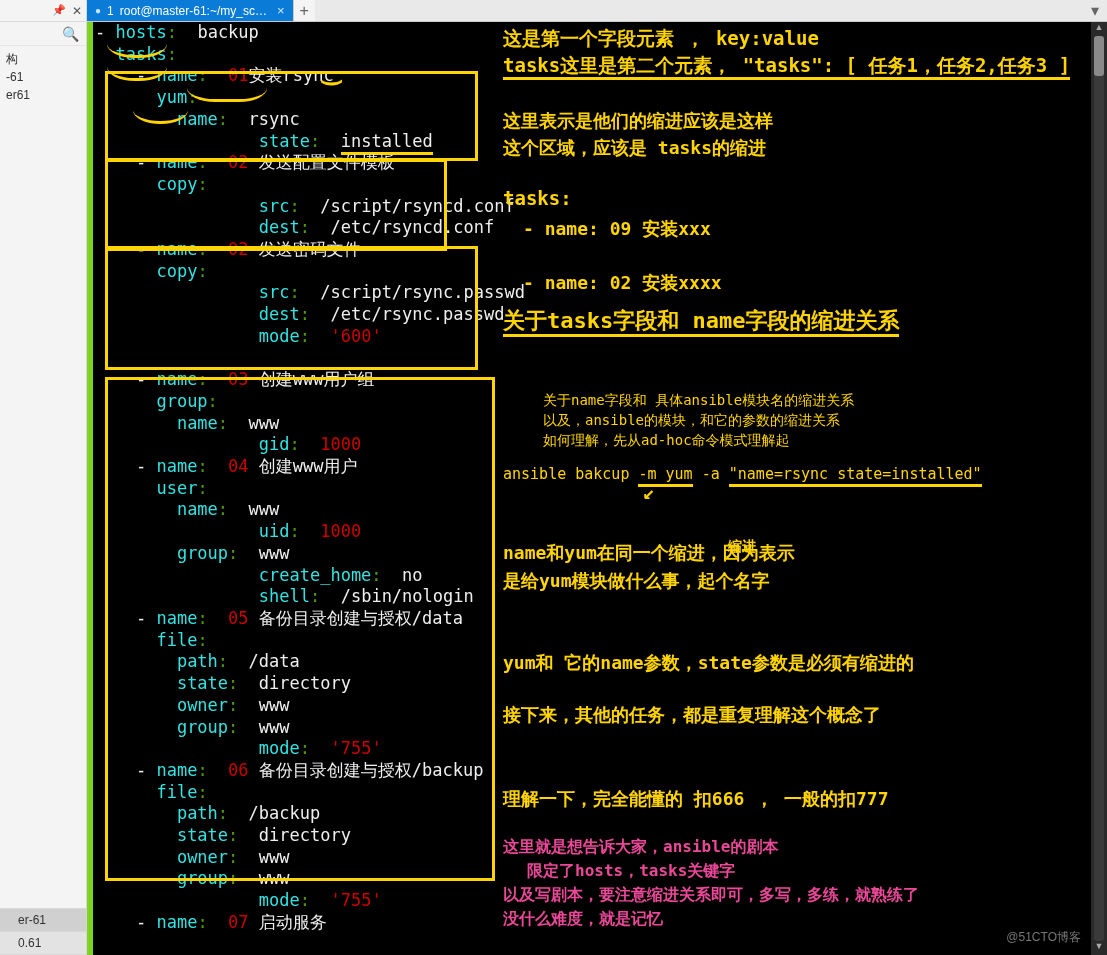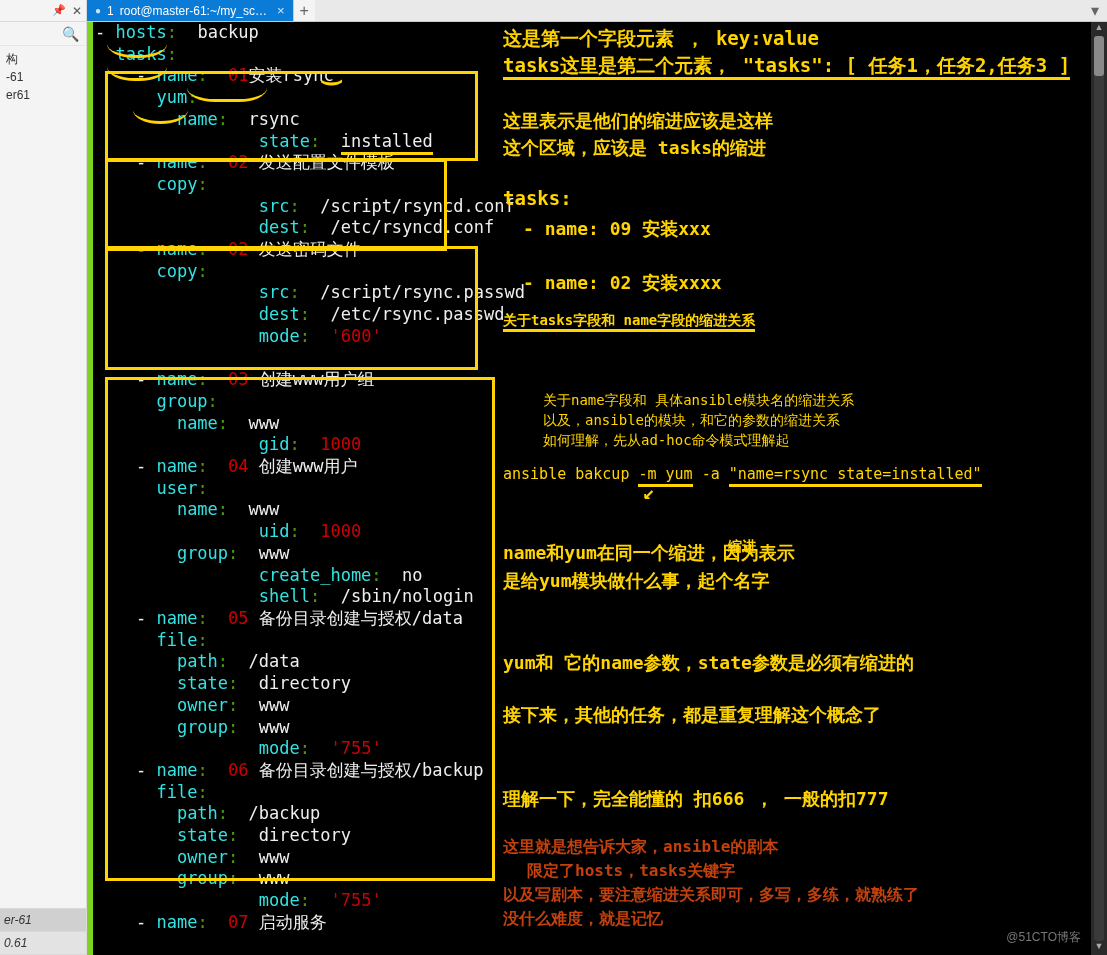--- a/index.html
+++ b/index.html
@@ -41,21 +41,21 @@
   }
   .mag-icon { font-size:14px; color:#666; }
   .lp-tree { padding: 4px 6px; line-height:18px; }
   .lp-tree div { white-space:nowrap; }
   .lp-bottom {
     position:absolute; bottom:0; left:0; right:0;
     border-top:1px solid #d9d9d9;
     background:#efefef;
     font-size:12px;
   }
-  .lp-btab { padding:4px 4px; border-bottom:1px solid #d9d9d9; background:#e3e3e3;font-style:italic; }
+  .lp-btab { padding:4px 18px; border-bottom:1px solid #d9d9d9; background:#e3e3e3; }
   .lp-btab.active { background:#d0d0d0; }
 
   .main { flex:1; display:flex; flex-direction:column; background:#fff; position:relative; }
   .tabbar {
     height:22px;
     background:#e9e9e9;
     border-bottom:1px solid #c9c9c9;
     display:flex;
     align-items:stretch;
   }
@@ -110,21 +110,21 @@
   .ann-col {
     position:absolute;
     left: 410px;
     top: 0;
     width: 560px;
     color:#ffd400;
     font-weight:bold;
   }
   .ann { position:absolute; white-space:nowrap; }
   .ann.sm { font-size:14px; font-weight:normal;margin-left:40px; }
-  .ann.red { color:#c2410c; }
+  .ann.red { color:#ec4899; }
   .ann.code { font-family:"DejaVu Sans Mono","Consolas",monospace; font-size:15px; font-weight:normal; }
   .u-yellow { border-bottom:3px solid #ffd400; padding-bottom:1px;}
   .box-y {
     position:absolute; border:3px solid #ffd400; pointer-events:none;
   }
   .swish {
     position:absolute; border:3px solid #ffd400; border-top:none; border-left:none; border-right:none;
     border-radius: 0 0 40px 40px / 0 0 20px 20px;
     height:14px;
   }
@@ -235,21 +235,21 @@
         <span class="curly" style="left:230px; top:48px;">⌣</span>
 
         <div class="ann-col">
           <div class="ann" style="top:6px; font-size:19px;">这是第一个字段元素   ，  key:value</div>
           <div class="ann" style="top:33px; font-size:19px;"><span class="u-yellow">tasks这里是第二个元素，  "tasks":  [    任务1，任务2,任务3    ]</span></div>
           <div class="ann" style="top:88px; font-size:18px;">这里表示是他们的缩进应该是这样</div>
           <div class="ann" style="top:115px; font-size:18px;">这个区域，应该是 tasks的缩进</div>
           <div class="ann" style="top:166px; font-size:19px;">tasks:</div>
           <div class="ann" style="top:196px; left:20px; font-size:18px;">  - name: 09 安装xxx</div>
           <div class="ann" style="top:250px; left:20px; font-size:18px;">  - name:  02 安装xxxx</div>
-          <div class="ann" style="top:288px; font-size:14px;"><span class="u-yellow">关于tasks字段和 name字段的缩进关系</span></div>
+          <div class="ann" style="top:288px; font-size:22px;"><span class="u-yellow">关于tasks字段和 name字段的缩进关系</span></div>
 
           <div class="ann sm" style="top:368px;">关于name字段和 具体ansible模块名的缩进关系</div>
           <div class="ann sm" style="top:388px;">以及，ansible的模块，和它的参数的缩进关系</div>
           <div class="ann sm" style="top:408px;">如何理解，先从ad-hoc命令模式理解起</div>
 
           <div class="ann code" style="top:442px;">
             <span>ansible bakcup </span><span class="u-yellow">-m yum</span><span> -a </span><span class="u-yellow">"name=rsync  state=installed"</span>
           </div>
           <span class="arrow" style="top:460px; left:140px;">↙</span>
           <div class="ann" style="top:488px; left:225px; font-size:14px;margin-top:26px;">缩进</div>

